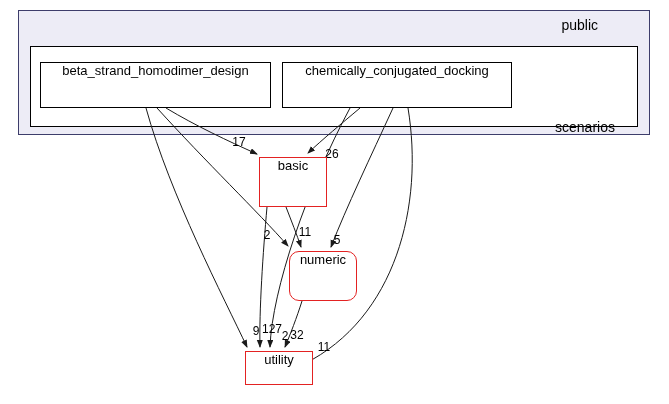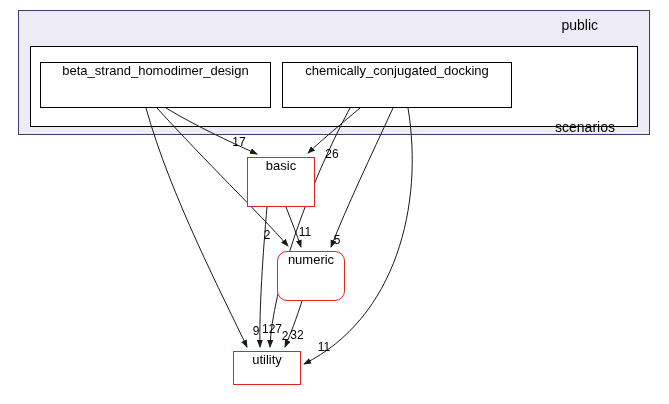--- a/index.html
+++ b/index.html
@@ -48,21 +48,21 @@
     border: 1px solid #000000;
     display: flex;
     align-items: flex-start;
     justify-content: center;
     font-size: 13px;
     color: #000;
     text-align: center;
     z-index: 3;
     cursor: pointer;
   }
-  .node-red { border-color: #e32222; }
+  .node-red { border-color: #e32222; margin-left: 12px; }
   .node-beta    { left: 40px;  top: 62px;  width: 231px; height: 46px; }
   .node-chem    { left: 282px; top: 62px;  width: 230px; height: 46px; }
   .node-basic   { left: 247px; top: 157px; width: 68px;  height: 50px; }
   .node-numeric { left: 277px; top: 251px; width: 68px;  height: 50px; border-radius: 10px; }
   .node-utility { left: 233px; top: 351px; width: 68px;  height: 34px; }
   svg.edges {
     position: absolute;
     left: 0; top: 0;
     width: 669px; height: 404px;
     z-index: 2;

